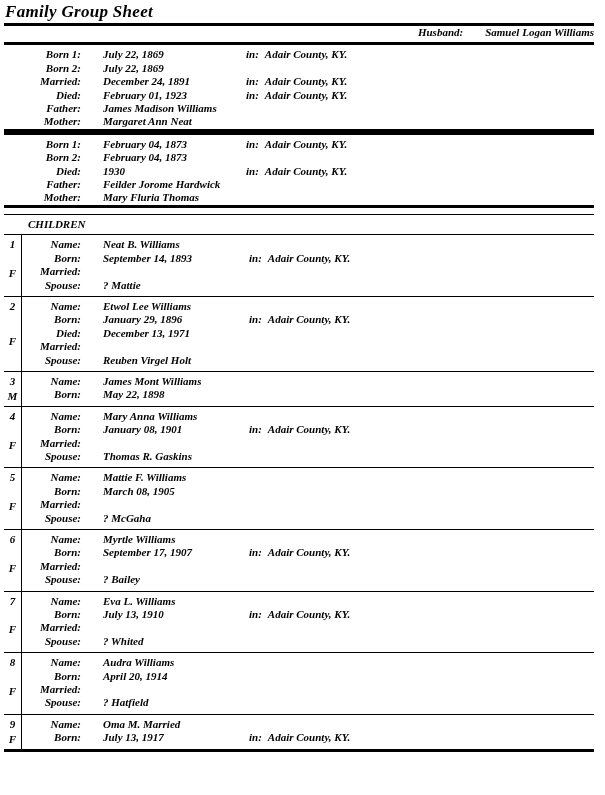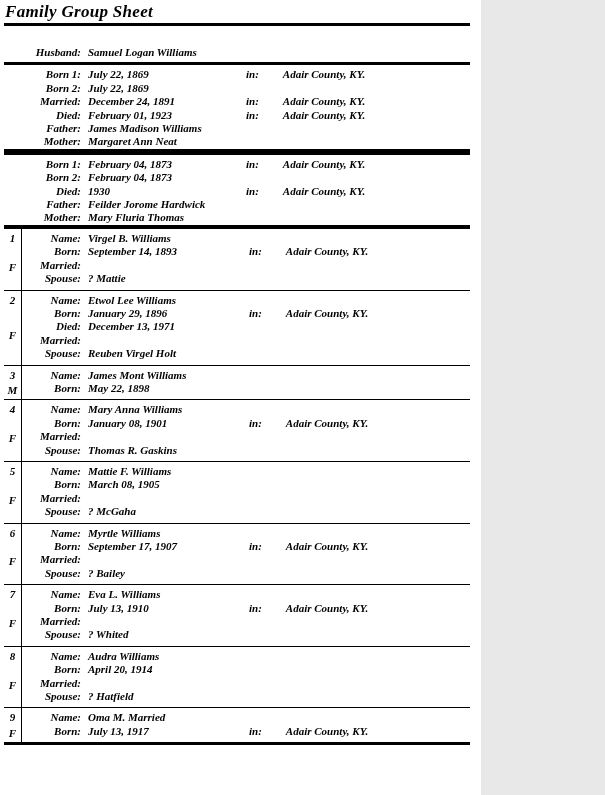--- a/index.html
+++ b/index.html
@@ -1,17 +1,17 @@
 <!DOCTYPE html>
 <html><head>
 <meta charset="utf-8">
 <style>
   html, body { margin: 0; padding: 0; background: #e8e8e8; }
   .page {
-    width: 481px;
+    width: 605px;
     height: 795px;
     background: #ffffff;
     color: #000000;
     font-family: "Liberation Serif", "DejaVu Serif", serif;
     font-weight: bold;
     font-style: italic;
     font-size: 11px;
     box-sizing: border-box;
     padding: 3px 11px 0 4px;
     position: relative;
@@ -20,28 +20,28 @@
   .title {
     font-size: 17px;
     line-height: 18px;
     margin-bottom: 2px;
     padding-left: 1px;
     letter-spacing: 0.3px;
   }
   .rule { height: 3px; background: #000; }
   .rule-thin { height: 1px; background: #000; }
 
-  .spouse-row { display: flex; padding: 20px 0 3px 0; line-height: 13.4px; }
+  .spouse-row { display: flex; padding: 0 0 3px 0; line-height: 13.4px; justify-content: flex-end; }
   .details { padding: 3px 0 0 0; }
 
   .field-line { position: relative; display: flex; line-height: 13.4px; white-space: pre; }
   .flabel { flex: none; width: 77px; text-align: right; }
-  .fvalue { margin-left: 7px; }
+  .fvalue { margin-left: 22px; }
   .inwrap { position: absolute; top: 0; left: 242px; display: flex; }
-  .invalue { margin-left: 24px; }
+  .invalue { margin-left: 6px; }
 
   .children-band { margin-top: 6px; }
   .children-title { padding: 3px 0 3px 24px; line-height: 13.4px; }
 
   .children-table { border-top: 1px solid #000; }
   .child-row { display: flex; border-bottom: 1px solid #000; }
   .child-row:last-child { border-bottom: 3px solid #000; }
   .numcell {
     flex: none; width: 17px;
     display: flex; flex-direction: column; align-items: center;
@@ -82,31 +82,35 @@
 
   <div class="details" id="wife-details">
       <div class="field-line"><span class="flabel">Born 1:</span><span class="fvalue">February 04, 1873</span><span class="inwrap"><span class="inlabel">in:</span><span class="invalue">Adair County, KY.</span></span></div>
       <div class="field-line"><span class="flabel">Born 2:</span><span class="fvalue">February 04, 1873</span></div>
       <div class="field-line"><span class="flabel">Died:</span><span class="fvalue">1930</span><span class="inwrap"><span class="inlabel">in:</span><span class="invalue">Adair County, KY.</span></span></div>
       <div class="field-line"><span class="flabel">Father:</span><span class="fvalue">Feilder Jorome Hardwick</span></div>
       <div class="field-line"><span class="flabel">Mother:</span><span class="fvalue">Mary Fluria Thomas</span></div>
     </div>
   <div class="rule"></div>
 
+  <div class="children-band">
+    <div class="rule-thin"></div>
+    <div class="children-title">CHILDREN</div>
+  </div>
 
   <div class="children-table" id="children-table">
       <div class="child-row">
         <div class="numcell">
           <div class="num">1</div>
           <div class="sexwrap">
             <div class="sex">F</div>
           </div>
         </div>
         <div class="child-content">
-          <div class="field-line"><span class="flabel">Name:</span><span class="fvalue">Virgel B. Williams</span></div>
+          <div class="field-line"><span class="flabel">Name:</span><span class="fvalue">Neat B. Williams</span></div>
           <div class="field-line"><span class="flabel">Born:</span><span class="fvalue">September 14, 1893</span><span class="inwrap"><span class="inlabel">in:</span><span class="invalue">Adair County, KY.</span></span></div>
           <div class="field-line"><span class="flabel">Married:</span><span class="fvalue"></span></div>
           <div class="field-line"><span class="flabel">Spouse:</span><span class="fvalue">? Mattie</span></div>
         </div>
       </div>
       <div class="child-row">
         <div class="numcell">
           <div class="num">2</div>
           <div class="sexwrap">
             <div class="sex">F</div>

